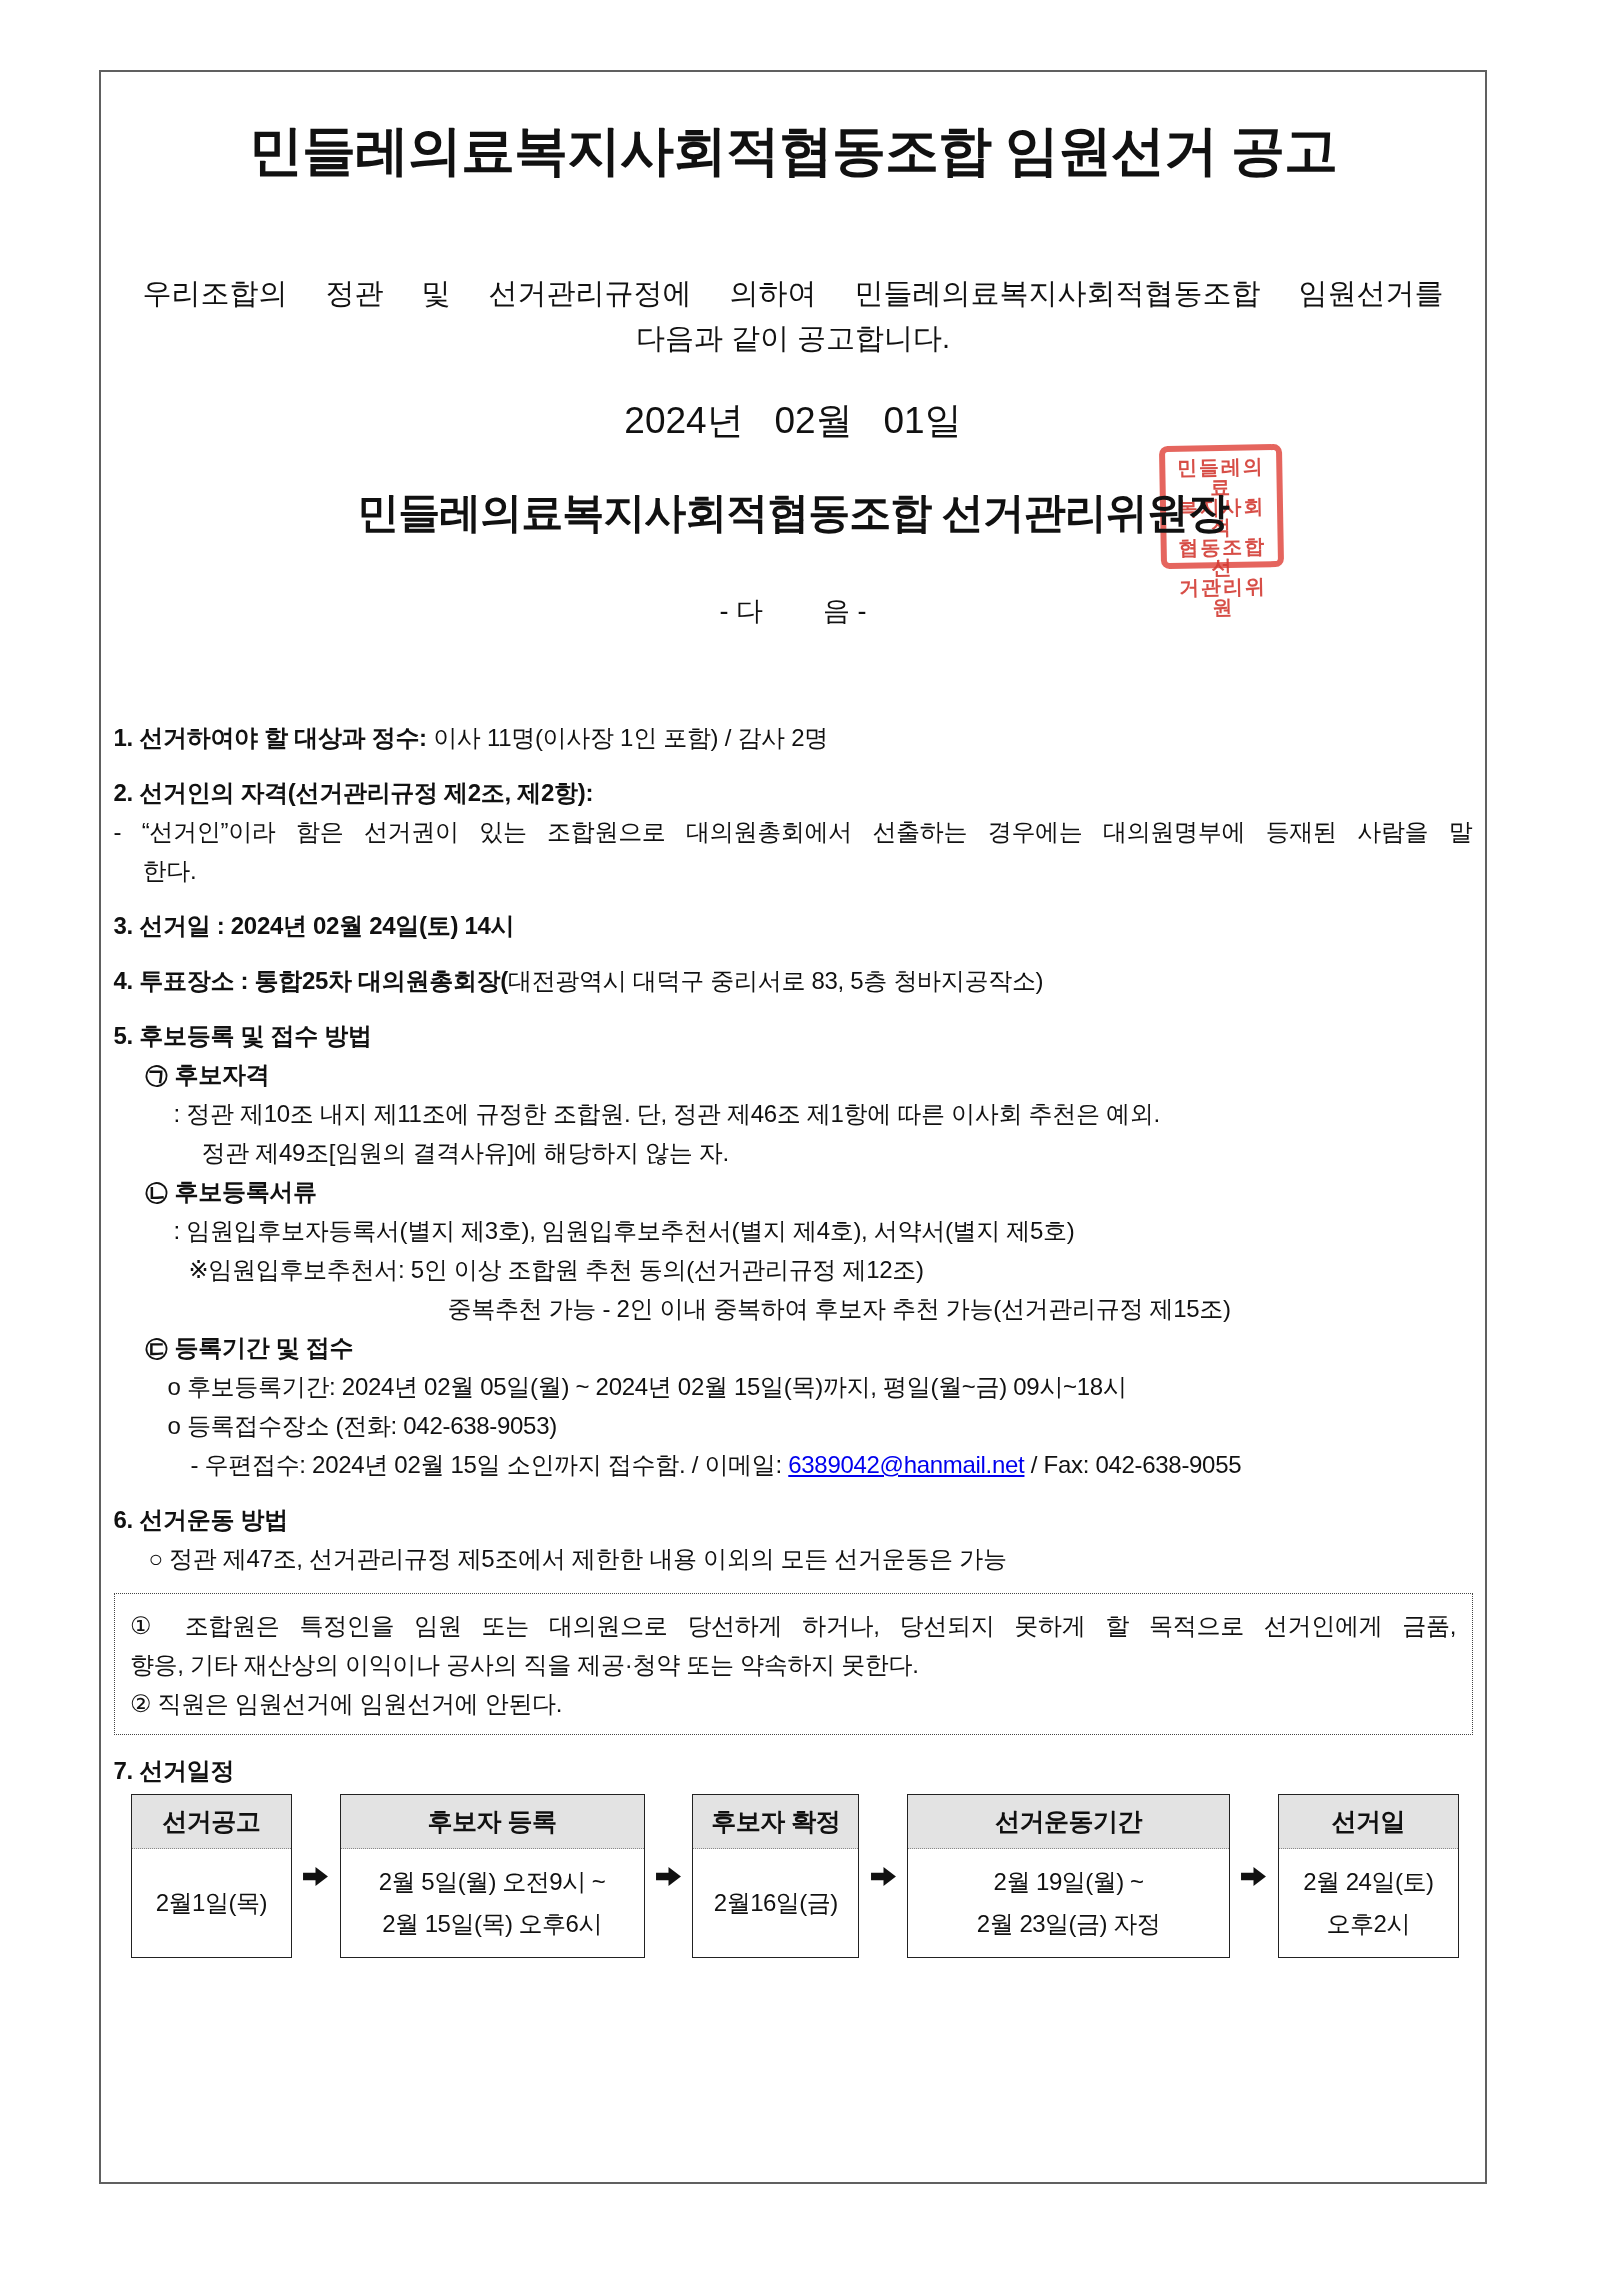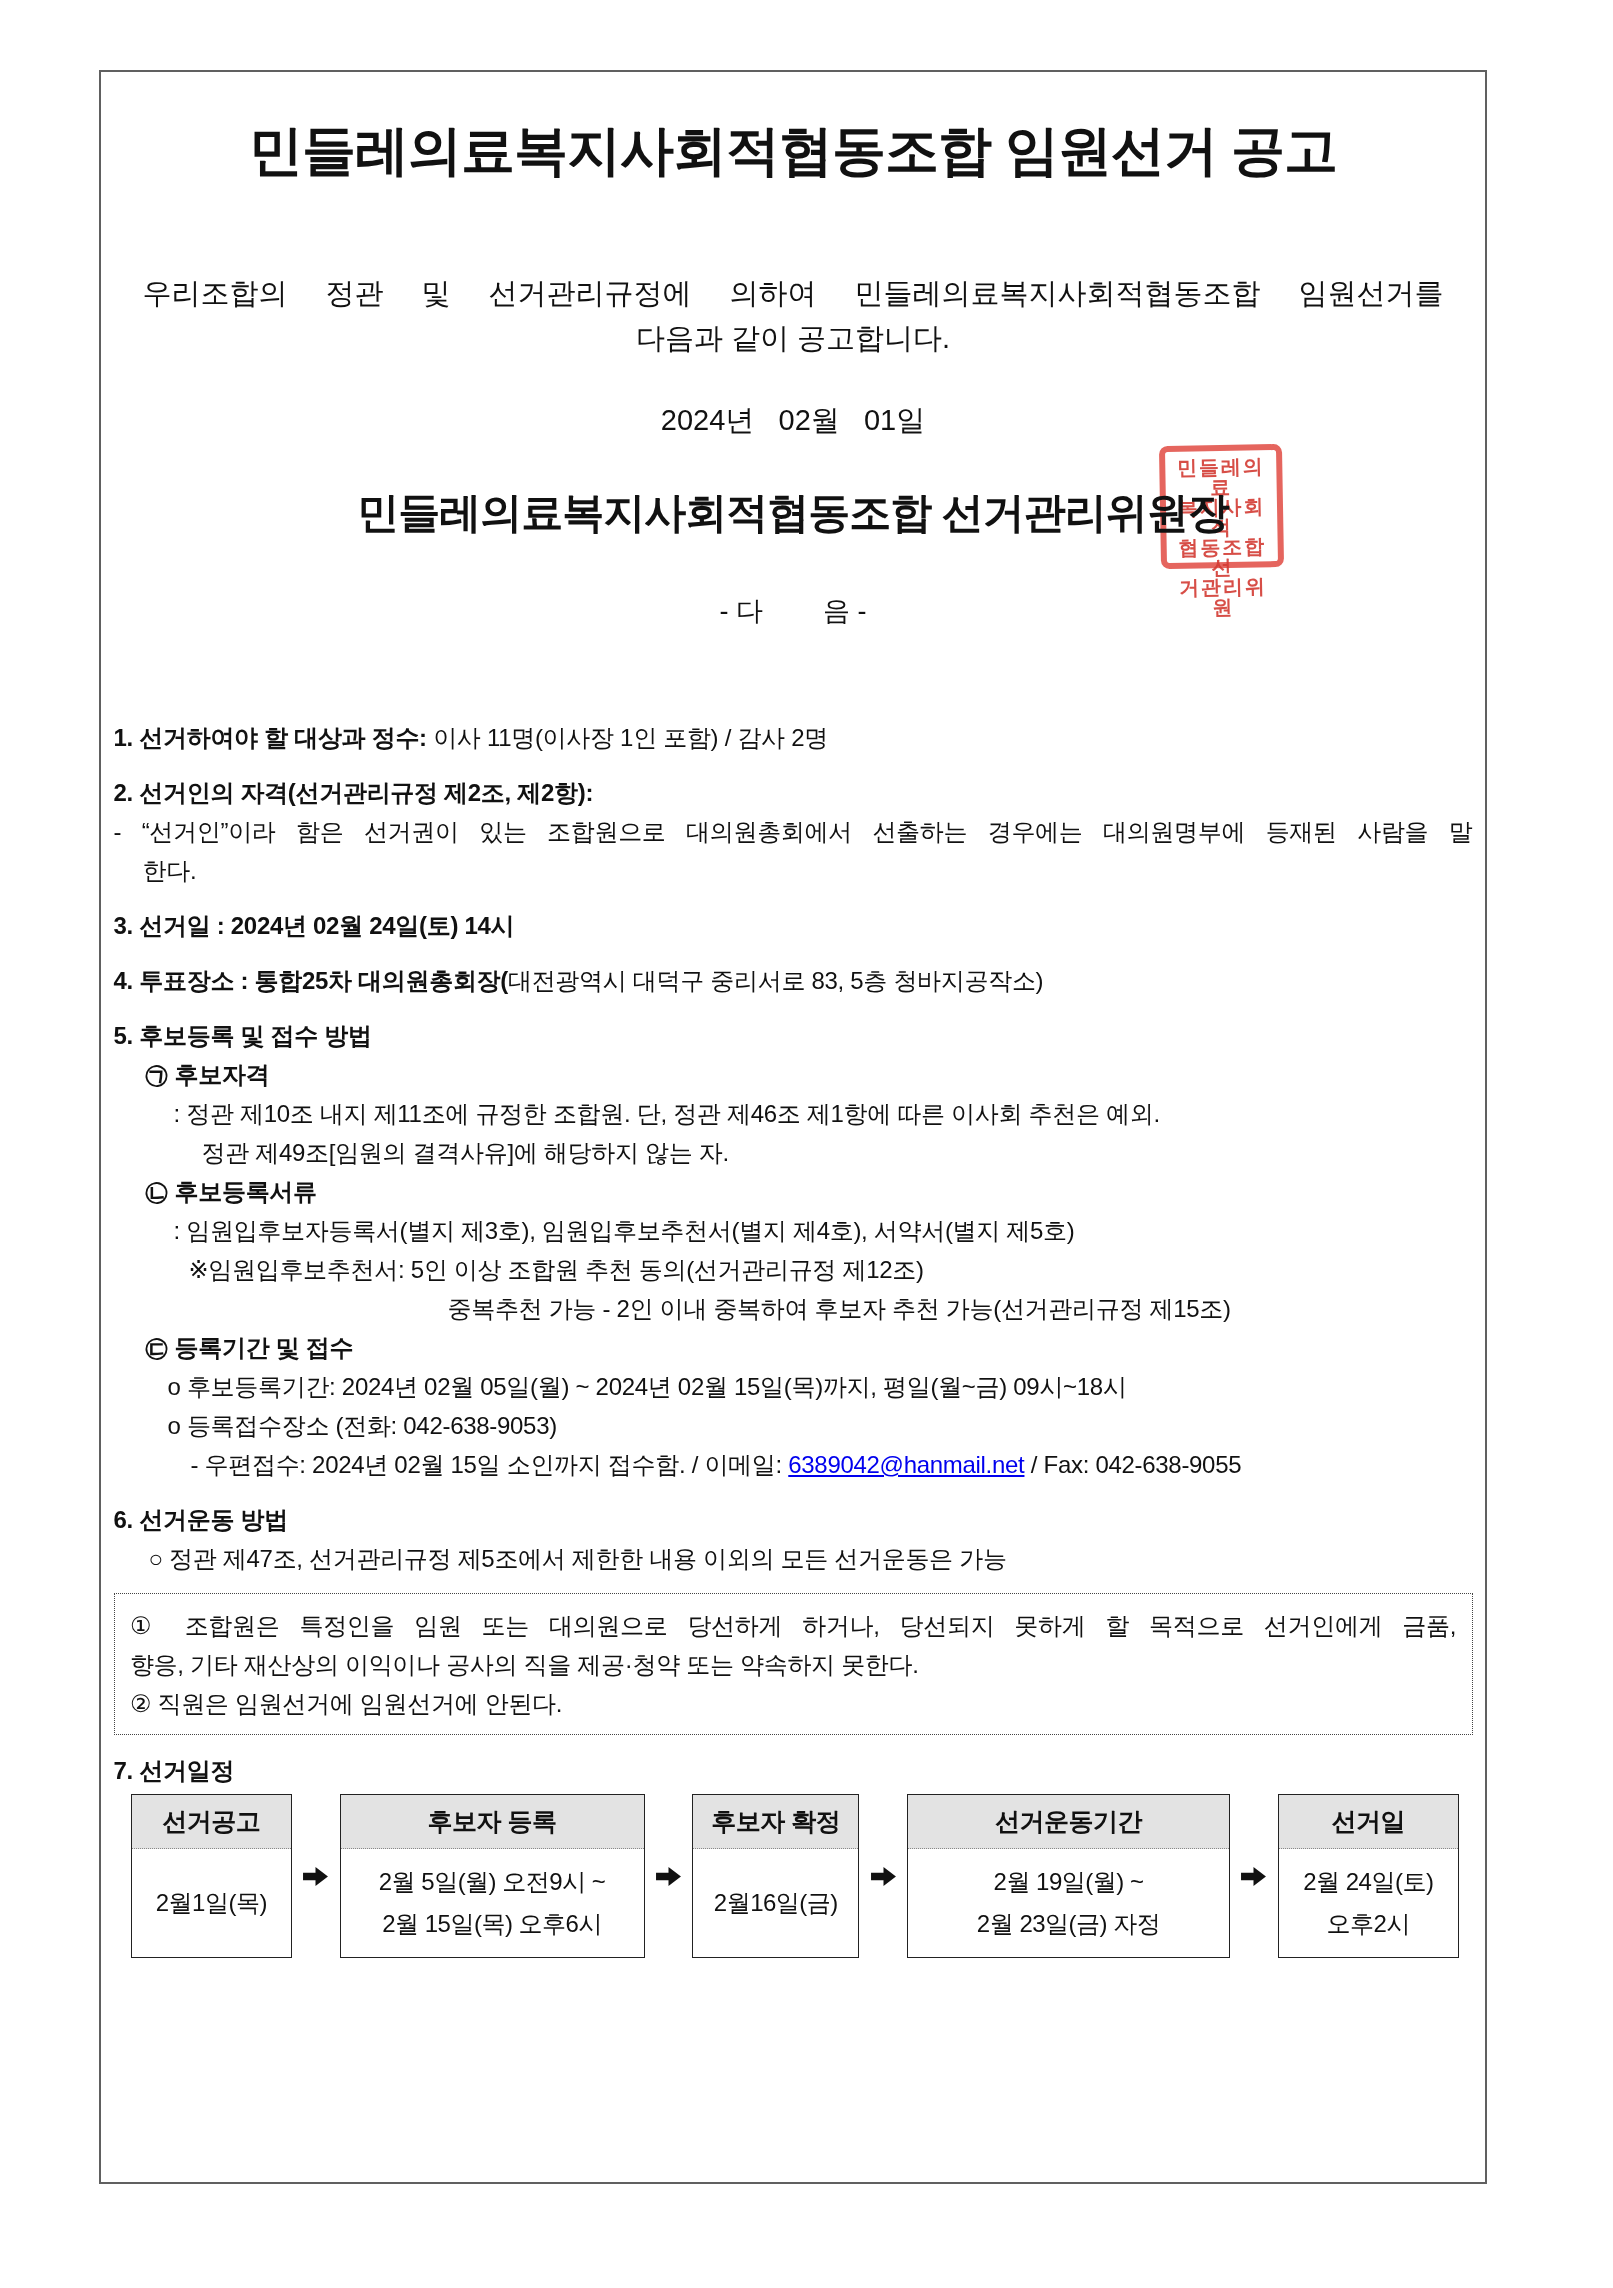--- a/index.html
+++ b/index.html
@@ -15,21 +15,21 @@
   .content{padding:0 12.5px;}
   .pre{white-space:pre;}
 
   .title{
     margin-top:48px;text-align:center;font-size:54px;font-weight:bold;
     letter-spacing:-1px;line-height:61px;
   }
   .intro{margin-top:90px;font-size:29px;line-height:45px;}
   .intro-l1{margin:0 29px;text-align:justify;text-align-last:justify;}
   .intro-l2{text-align:center;}
-  .date-line{margin-top:37px;text-align:center;font-size:29px;line-height:45px;}
+  .date-line{margin-top:37px;text-align:center;font-size:37px;line-height:45px;}
   .issuer-wrap{position:relative;margin-top:44px;}
   .issuer{
     text-align:center;font-size:42px;font-weight:bold;line-height:52px;
     letter-spacing:-1px;position:relative;z-index:1;
   }
   .stamp{
     position:absolute;top:-42px;right:190px;width:123px;height:123px;
     border:6.7px solid rgba(224,74,66,0.85);border-radius:8.6px;box-sizing:border-box;
     display:flex;flex-direction:column;justify-content:space-around;
     padding:5.8px 1.9px;text-align:center;color:rgba(211,59,51,0.9);

